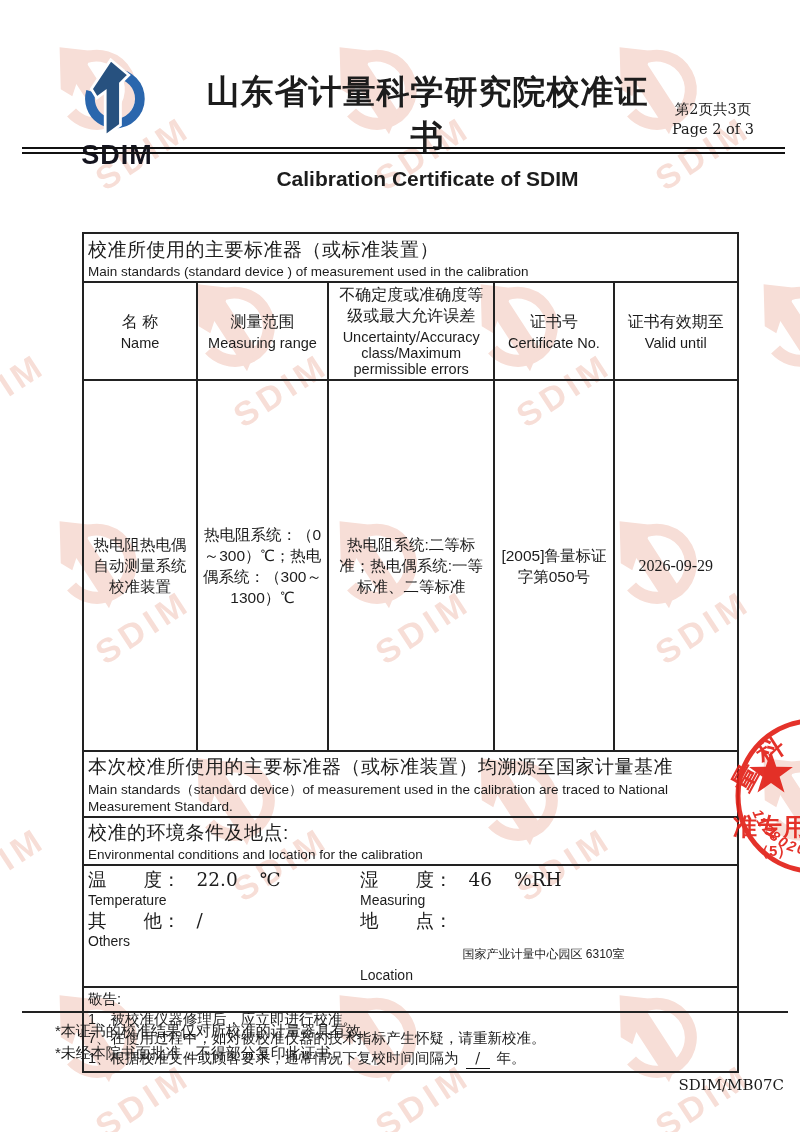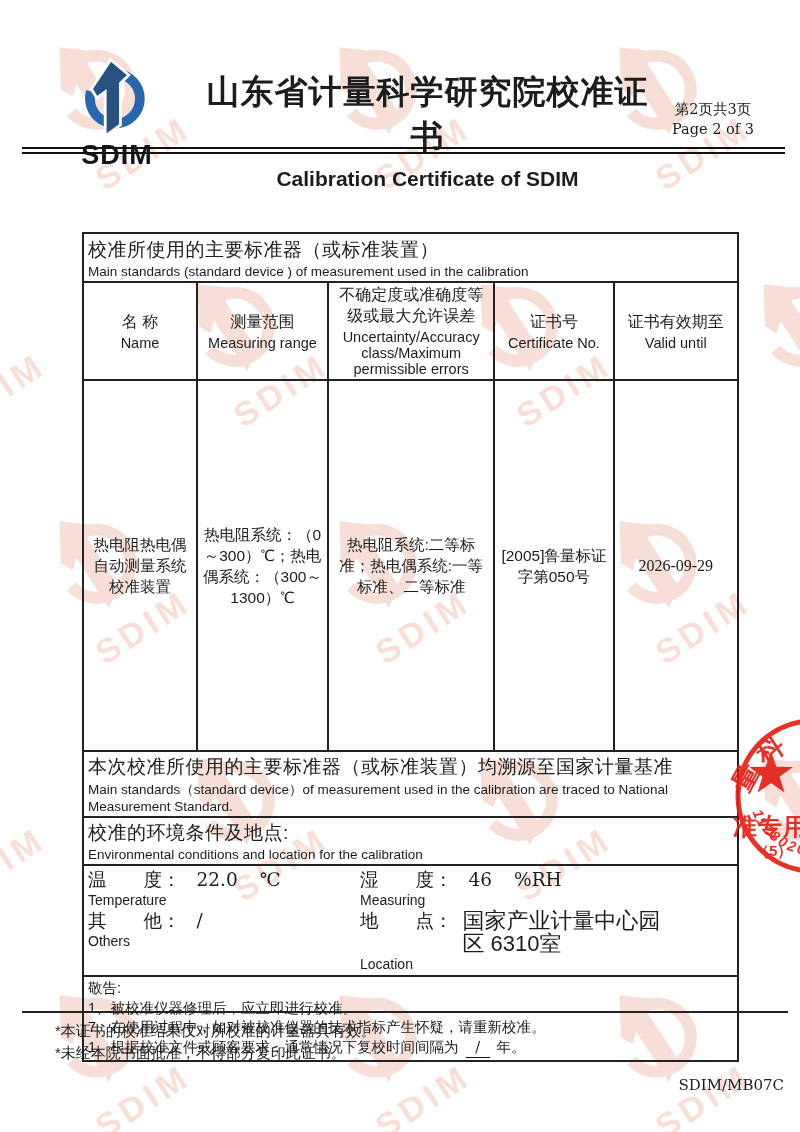--- a/index.html
+++ b/index.html
@@ -48,21 +48,21 @@
   .r-envt td{height:41px;padding-left:6px;}
   .r-env td{height:87px;vertical-align:top;padding:3px 6px;}
   .r-notes td{height:76px;vertical-align:top;padding:3px 6px;border-radius:15px;}
 
   .env-grid{display:grid;grid-template-columns:268px 1fr;column-gap:4px;}
   .env-item .main-line{font-size:18.5px;line-height:23px;white-space:nowrap;}
   .env-item .sub{font-size:14px;line-height:18px;}
   .env-value{font-family:"DejaVu Serif","Liberation Serif",serif;margin-left:16px;}
   .env-unit{font-family:"DejaVu Serif","Liberation Serif",serif;margin-left:22px;}
   .loc-value{display:inline-block;vertical-align:top;margin-left:10px;white-space:normal;
-             width:215px;font-size:22px;line-height:23px;}
+             width:215px;font-size:12px;line-height:23px;margin-top:34px;}
   .notes{font-size:14.5px;line-height:19.5px;}
   .slash{display:inline-block;min-width:24px;text-align:center;border-bottom:1.5px solid #111;
          margin:0 7px;font-family:"DejaVu Serif","Liberation Serif",serif;}
 
   
   .btm-rule{position:absolute;left:22px;top:1011px;width:766px;border-top:2px solid #222;}
   .footnotes{position:absolute;left:55px;top:1020px;font-size:15px;line-height:22px;}
   .form-code{position:absolute;left:664px;top:1076px;width:120px;text-align:right;
              font-family:"DejaVu Serif","Liberation Serif",serif;font-size:15px;}
 

